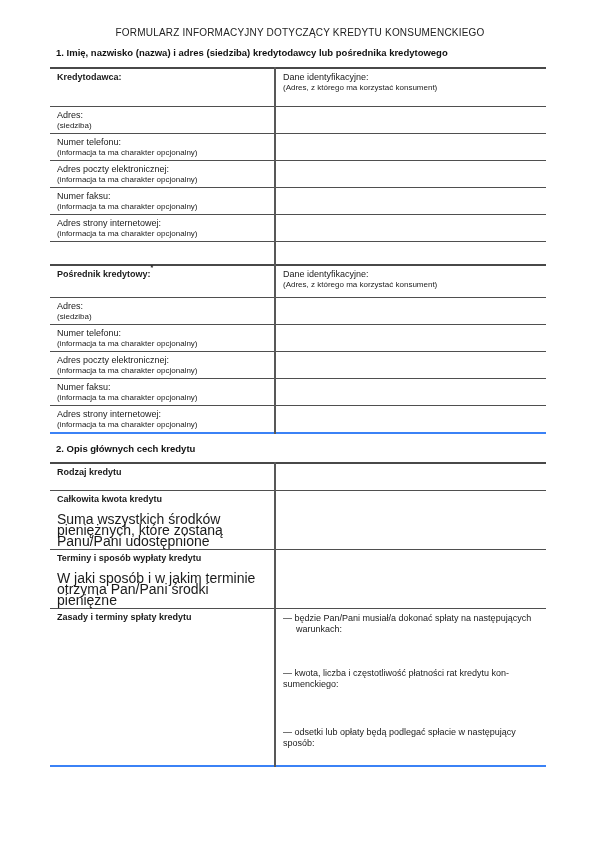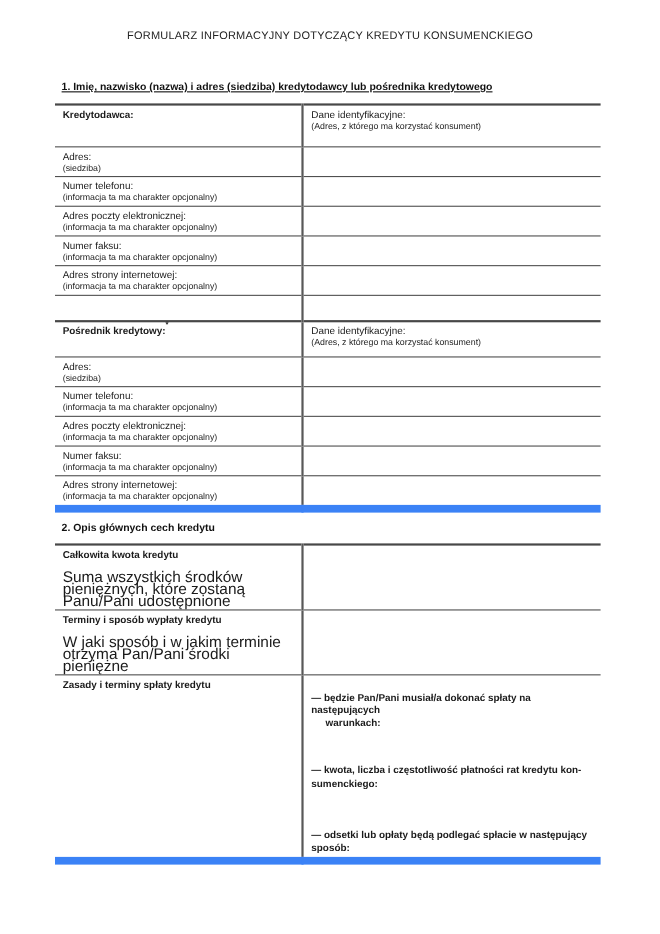--- a/index.html
+++ b/index.html
@@ -22,30 +22,30 @@
     color: #222;
   }
 
   .sec-heading {
     margin-left: 56px;
     font-size: 9.5px;
     line-height: 11px;
     font-weight: bold;
     color: #111;
   }
-  .sec-heading.first { margin-top: 35px; text-decoration: underline; }
+  .sec-heading.first { margin-top: 8px; }
   .sec-heading.second { margin-top: 9px; }
 
   table.form-table {
     margin-left: 50px;
     width: 496px;
     border-collapse: collapse;
     table-layout: fixed;
     border-top: 2px solid #484848;
-    border-bottom: 7px solid #3b82f6;
+    border-bottom: 2px solid #3b82f6;
   }
   table.t1 { margin-top: 9px; }
   table.t2 { margin-top: 8px; }
   col.c1 { width: 225px; }
   col.c2 { width: 271px; }
 
   tr { border-bottom: 1px solid #4f4f4f; }
   tr.thick { border-bottom: 2px solid #484848; }
   td {
     vertical-align: top;
@@ -64,21 +64,21 @@
   
   tr.h38 { height: 38px; } tr.h25 { height: 25px; } tr.h27 { height: 27px; }
   tr.h26 { height: 26px; } tr.h24 { height: 24px; } tr.h32 { height: 32px; }
   tr.h28 { height: 28px; } tr.h45 { height: 45px; } tr.h48 { height: 48px; }
   tr.h178 { height: 158px; }
 
   .rp-item { font-size: 9px; line-height: 11.5px; }
   .rp-item .ind { padding-left: 13px; }
   .rp-gap1 { margin-top: 32px; }
   .rp-gap2 { margin-top: 36px; }
-  td.zc { padding-top: 15px; font-weight: bold; }
+  td.zc { padding-top: 4px; }
 </style>
 </head>
 <body>
 
 <div class="page">
 
   <div class="doc-title">FORMULARZ INFORMACYJNY DOTYCZĄCY KREDYTU KONSUMENCKIEGO</div>
 
   <div class="sec-heading first">1. Imię, nazwisko (nazwa) i adres (siedziba) kredytodawcy lub pośrednika kredytowego</div>
 
@@ -184,20 +184,26 @@
   </table>
 
   <div class="sec-heading second">2. Opis głównych cech kredytu</div>
 
   <table class="form-table t2">
     <colgroup>
         <col class="c1">
         <col class="c2">
       </colgroup>
     <tbody>
+      <tr class="h27">
+        <td class="lc">
+          <div class="lbl b">Rodzaj kredytu</div>
+        </td>
+        <td></td>
+      </tr>
       <tr class="h45">
         <td class="lc">
           <div class="lbl b">Całkowita kwota kredytu</div>
           <div class="desc">Suma wszystkich środków pieniężnych, które zostaną Panu/Pani udostępnione</div>
         </td>
         <td></td>
       </tr>
       <tr class="h48">
         <td class="lc">
           <div class="lbl b">Terminy i sposób wypłaty kredytu</div>

